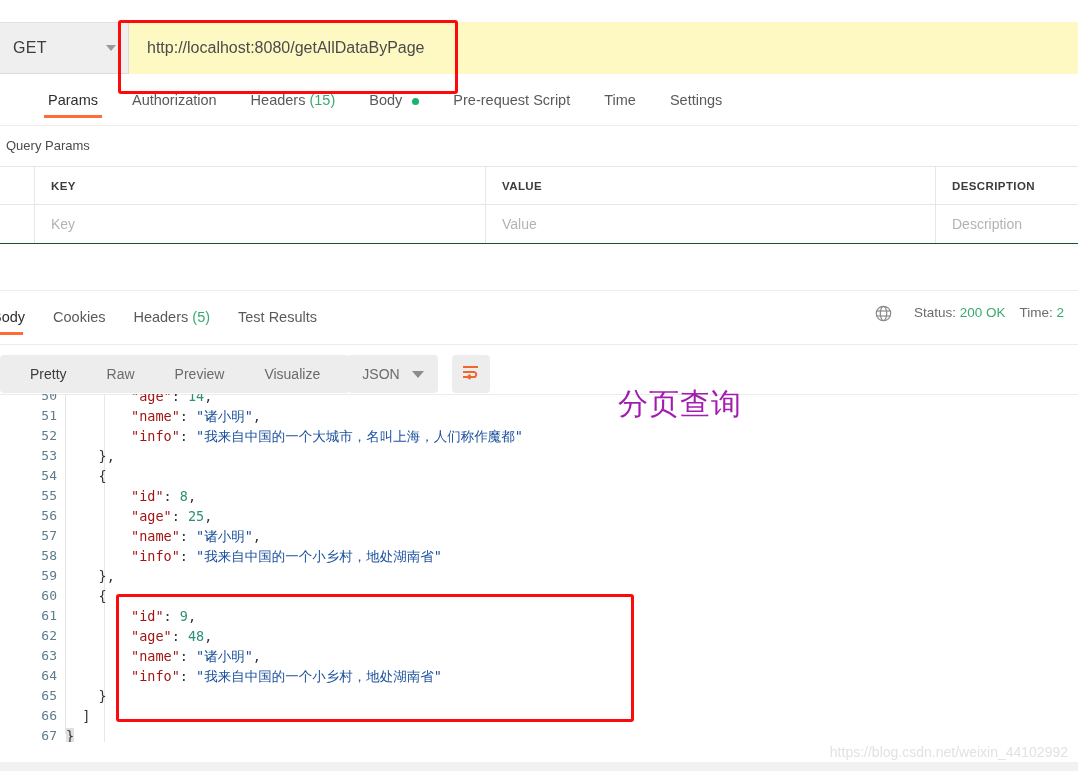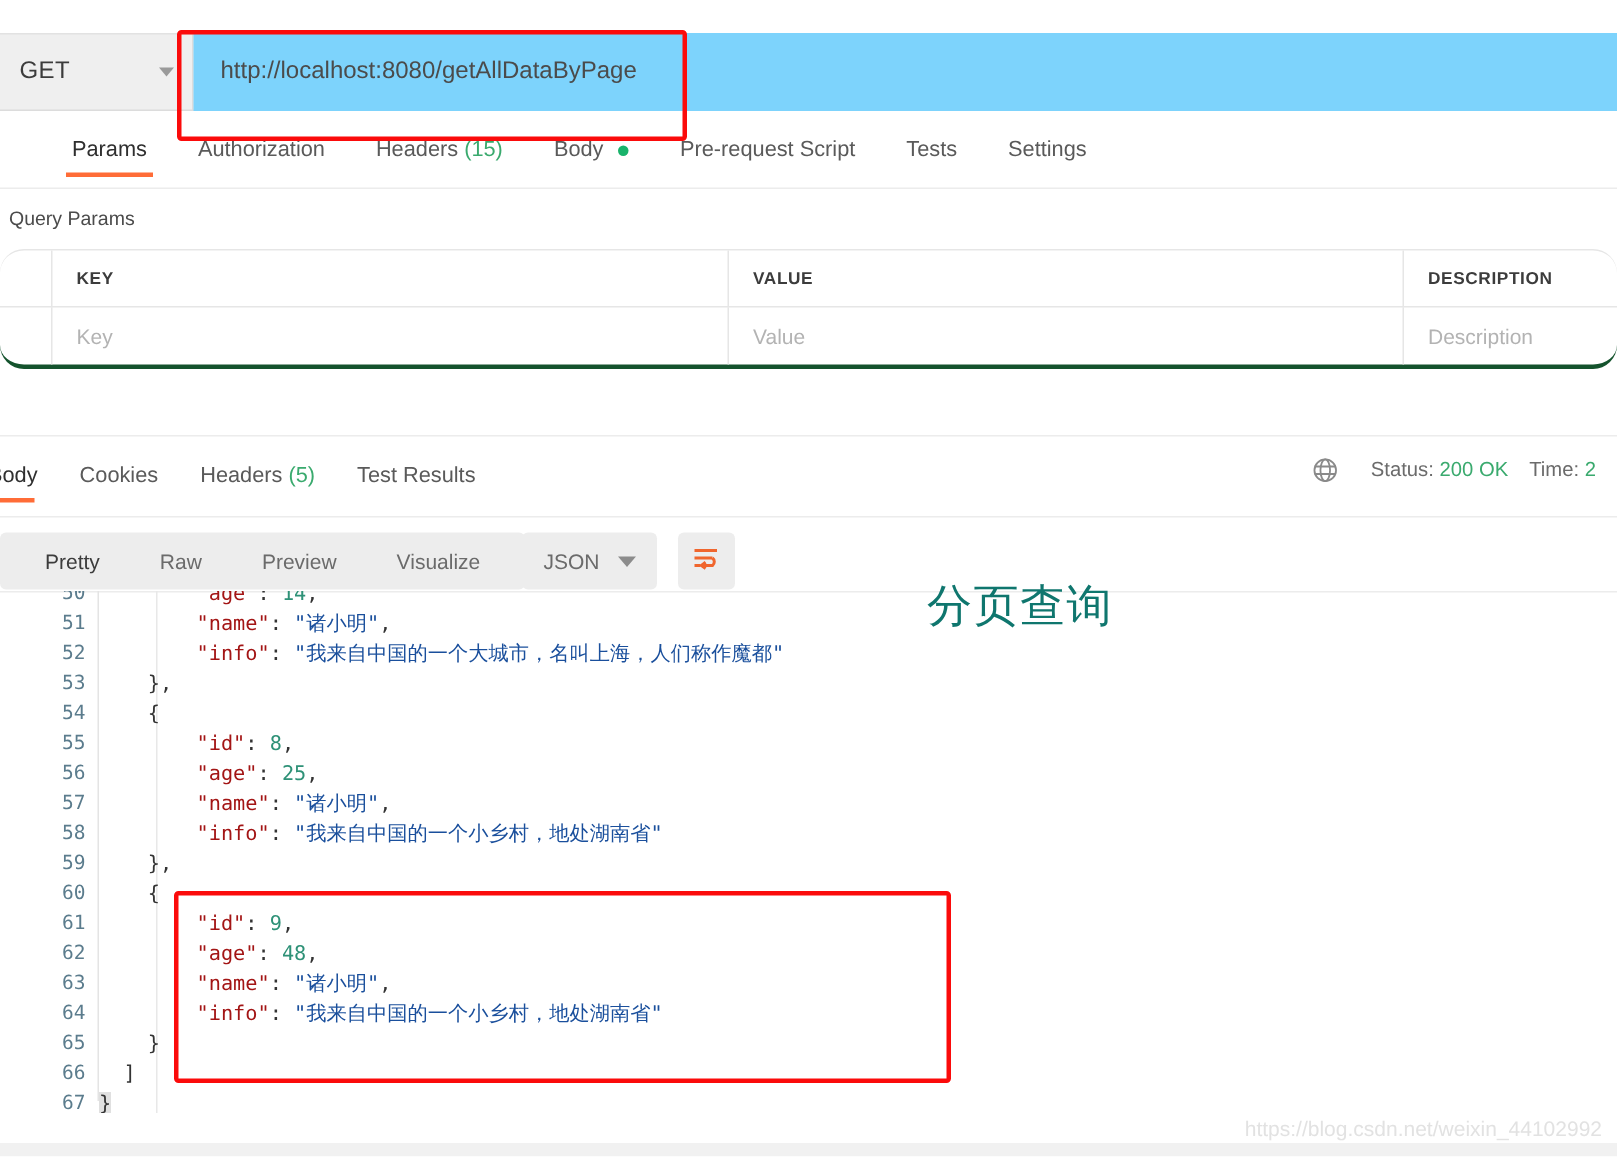--- a/index.html
+++ b/index.html
@@ -25,21 +25,21 @@
     width:128px; height:52px; display:flex; align-items:center;
     padding-left:13px; font-size:16px; color:#3c3c3c; letter-spacing:.3px;
   }
   #method-caret {
     width:0;height:0;border-left:5px solid transparent;border-right:5px solid transparent;
     border-top:6px solid #9a9a9a; margin-left:auto; margin-right:12px;
   }
   #url-divider { width:1px; height:52px; background:#dcdcdc; }
   #url-field {
     flex:1; height:52px; display:flex; align-items:center; padding-left:18px;
-    font-size:16px; color:#4b4b4b; background:#7dd3fc;
+    font-size:16px; color:#4b4b4b; background:#fef9c3;
   }
 
   
   #req-tabs {
     position:absolute; left:0; top:88px; width:1078px; height:38px;
     display:flex; align-items:flex-start; background:#fff;margin-left:44px;
   }
   .rtab {
     font-size:14.5px; color:#5a5a5a; padding:4px 0 10px 0; margin-right:34px;
     position:relative; white-space:nowrap;
@@ -58,21 +58,21 @@
   #req-tabs-underline {
     position:absolute; left:0; top:125px; width:1078px; height:1px; background:#ececec;
   }
 
   
   #qp-label {
     position:absolute; left:6px; top:138px; font-size:13px; color:#4b4b4b;text-align:center;
   }
   #qp-table {
     position:absolute; left:0; top:166px; width:1078px;
-    border-top:1px solid #e6e6e6; border-bottom:3px solid #14532d;border-radius:16px;
+    border-top:1px solid #e6e6e6; border-bottom:1px solid #14532d;
   }
   .qp-row { display:flex; height:38px; align-items:center; }
   .qp-row.head { border-bottom:1px solid #e6e6e6; }
   .qp-chk { width:35px; height:38px; border-right:1px solid #e6e6e6; }
   .qp-key { width:451px; height:38px; border-right:1px solid #e6e6e6; display:flex; align-items:center; padding-left:16px; }
   .qp-val { width:450px; height:38px; border-right:1px solid #e6e6e6; display:flex; align-items:center; padding-left:16px; }
   .qp-desc { flex:1; height:38px; display:flex; align-items:center; padding-left:16px; }
   .qp-head-txt { font-size:11.5px; font-weight:bold; color:#3c3c3c; letter-spacing:.4px; }
   .qp-ph { font-size:14px; color:#b3b3b3; }
 
@@ -142,21 +142,21 @@
   .fold-rail {
     position:absolute; left:104px; top:0; width:1px; height:348px; background:#e8e8e8;
   }
   .hl-bracket { background:#e0e0e0; }
 
   
   .anno-box { position:absolute; border:3px solid #fb0b0b; border-radius:3px; pointer-events:none; }
   #anno-url { left:118px; top:20px; width:340px; height:74px; }
   #anno-json { left:116px; top:594px; width:518px; height:128px; }
   #anno-text {
-    position:absolute; left:618px; top:384px; font-size:30px; color:#0f766e;
+    position:absolute; left:618px; top:384px; font-size:30px; color:#a21caf;
     font-family:"DejaVu Sans", sans-serif; letter-spacing:1px;
   }
   #watermark {
     position:absolute; right:10px; top:744px; font-size:14px; color:#e2e2e2;
     font-family:"Liberation Sans", sans-serif;
   }
   #bottom-strip { position:absolute; left:0; top:762px; width:1078px; height:9px; background:#f1f1f1; }
   #top-strip { position:absolute; left:0; top:0; width:1078px; height:22px; background:#ffffff; }
 </style>
 </head>
@@ -187,21 +187,21 @@
     <span class="cnt">(15)</span>
   </div>
   <div class="rtab">
     <span>Body</span>
     <span class="greendot"></span>
   </div>
   <div class="rtab">
     <span>Pre-request Script</span>
   </div>
   <div class="rtab">
-    <span>Tests</span>
+    <span>Time</span>
   </div>
   <div class="rtab">
     <span>Settings</span>
   </div>
 </div>
 <div id="req-tabs-underline"></div>
 
 <div id="qp-label">Query Params</div>
 <div id="qp-table">
   <div class="qp-row head">

